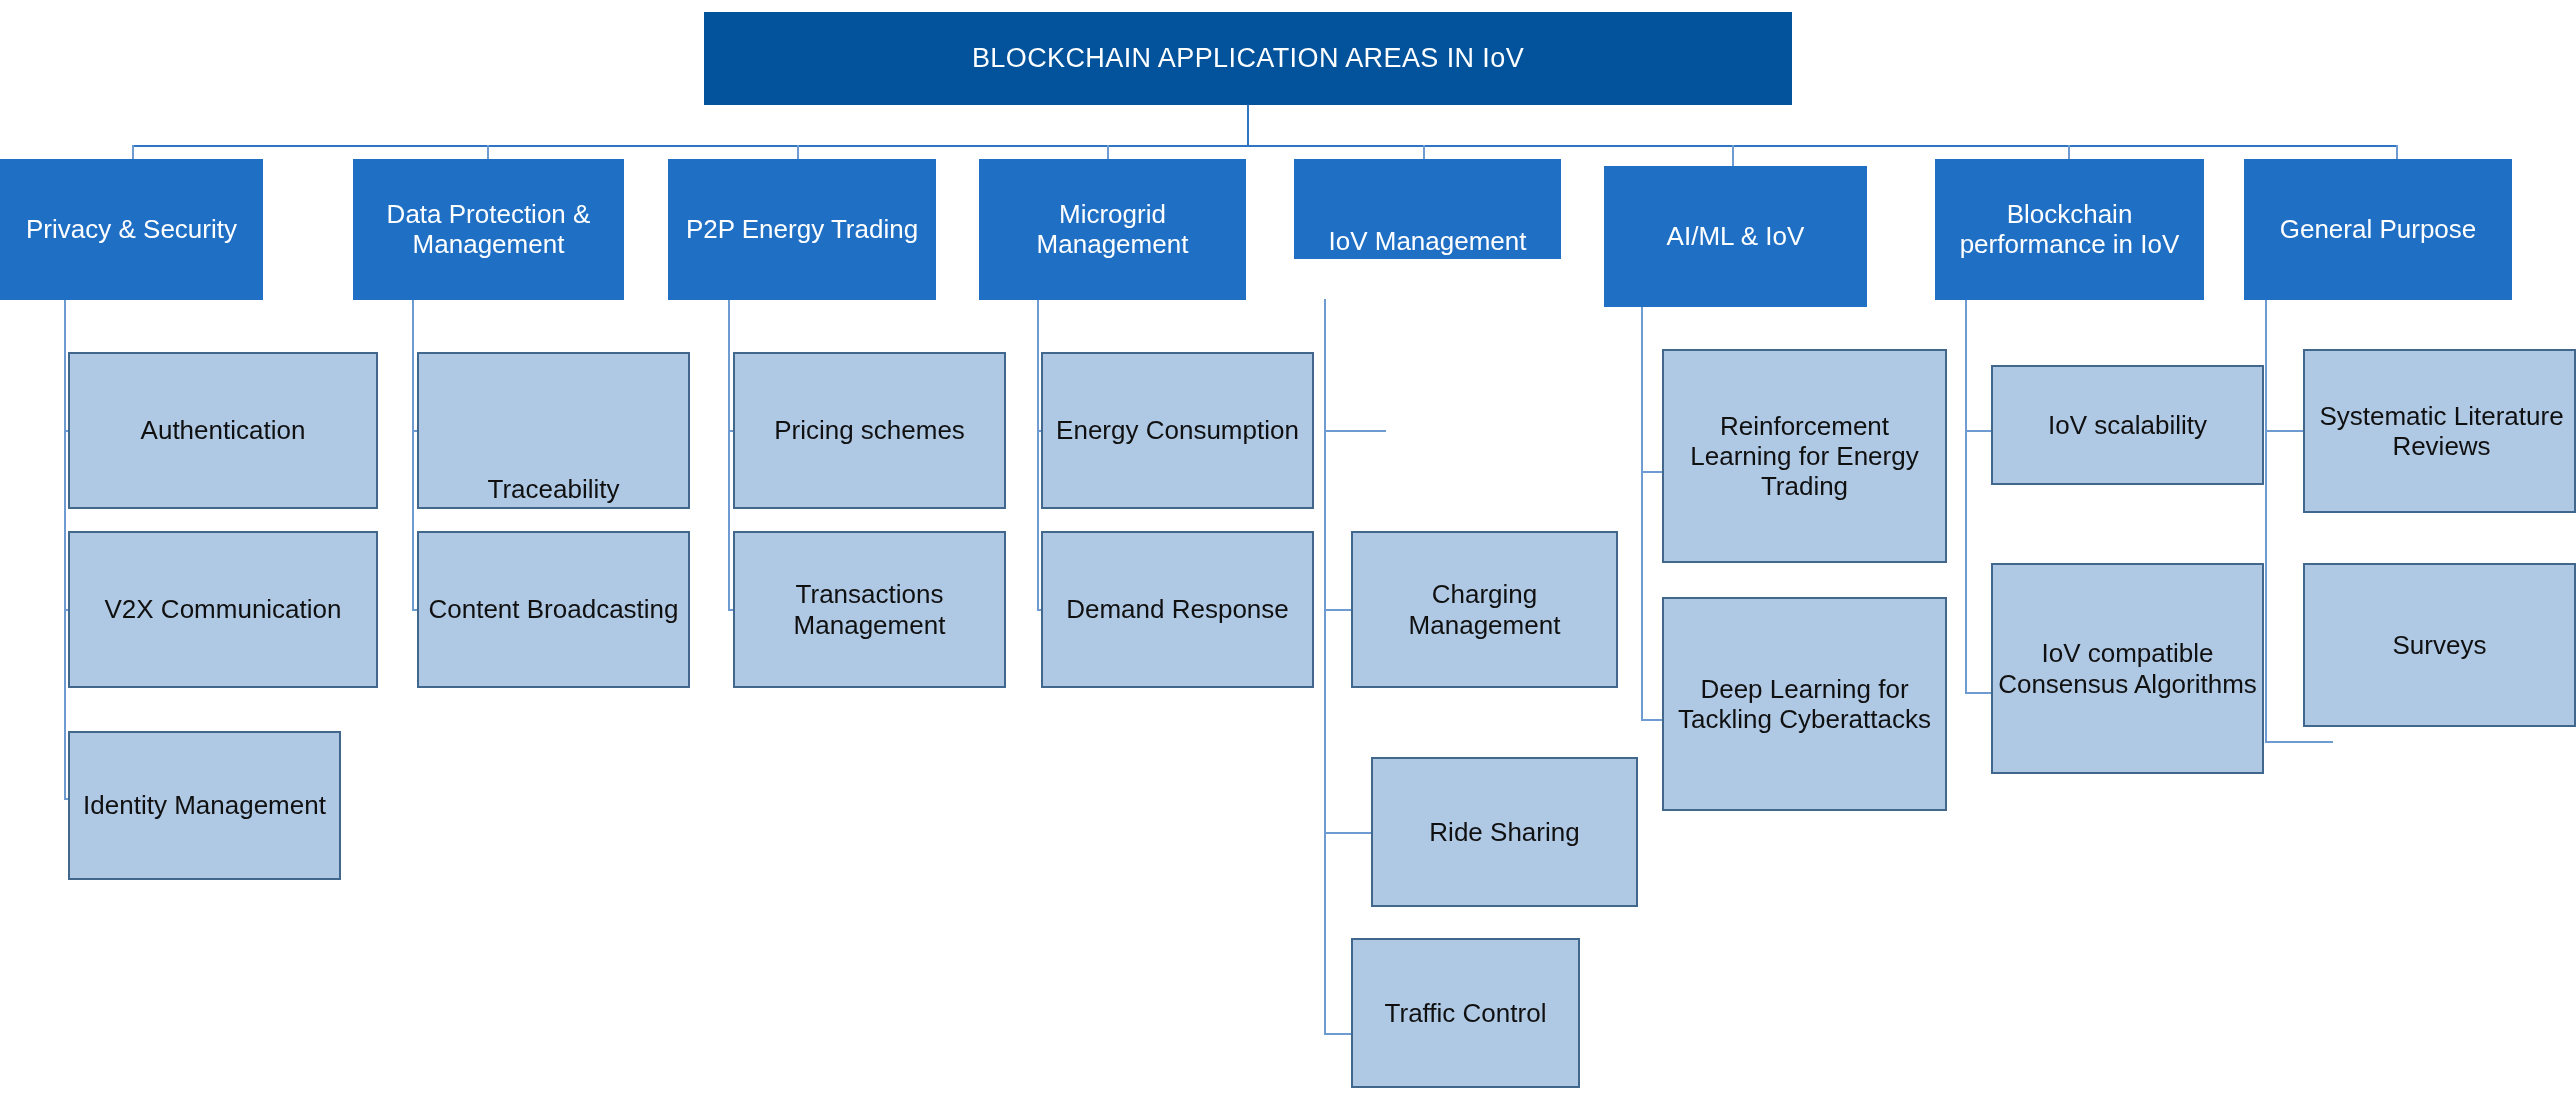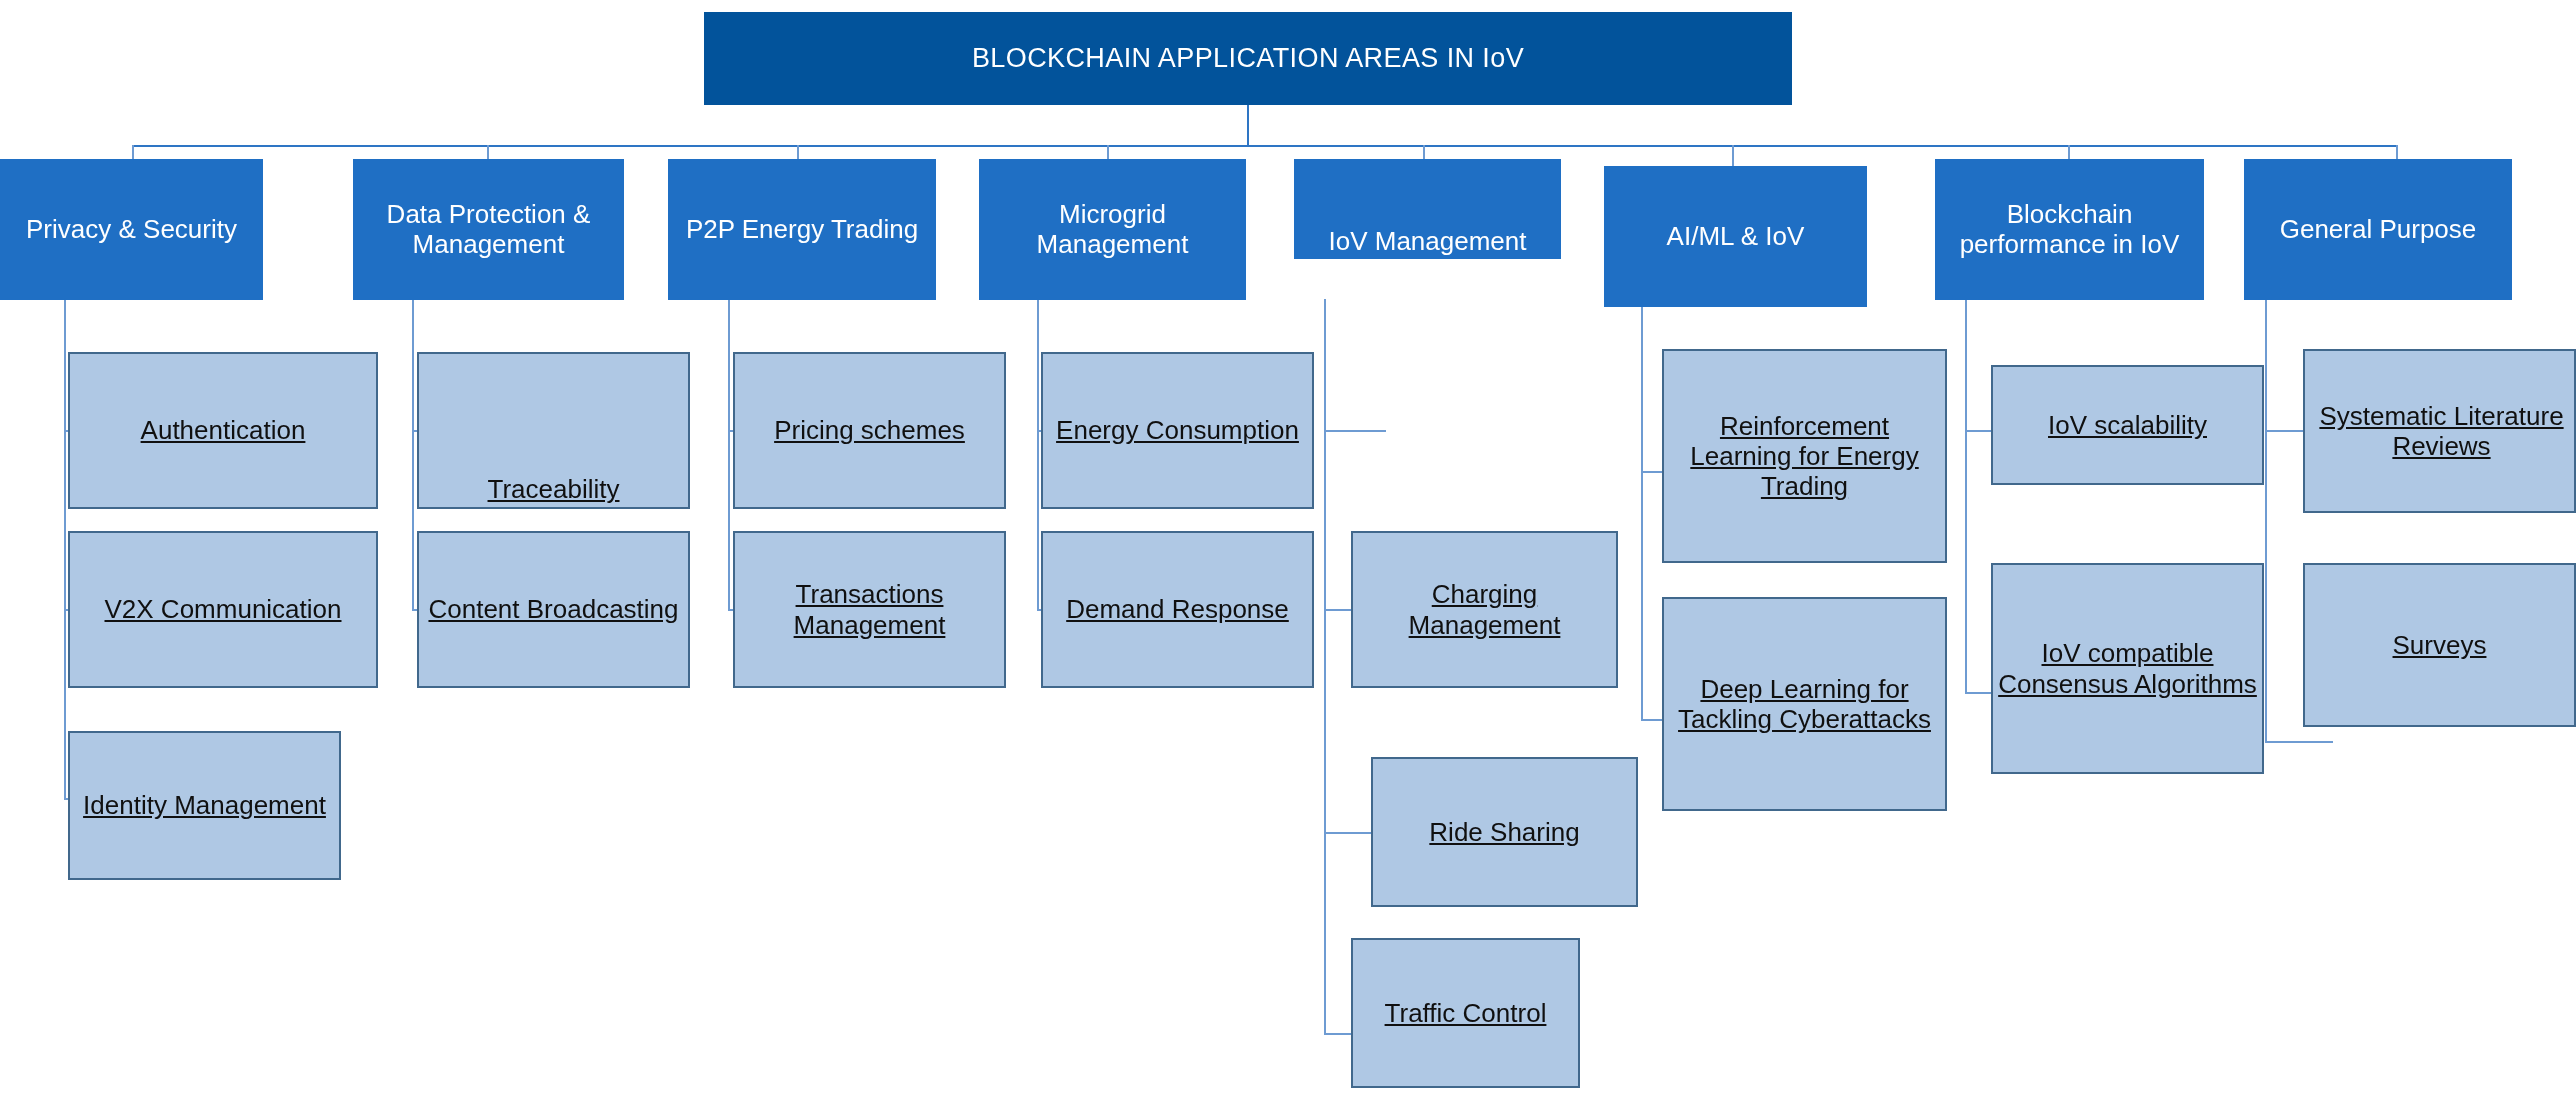--- a/index.html
+++ b/index.html
@@ -58,21 +58,20 @@
   }
 
   .leaf {
     background: #AFC8E4;
     border: 2.5px solid #41688C;
     color: #101010;
     font-size: 26px;
     font-weight: 400;
     line-height: 1.16;
     padding: 2.5px 5px;
-    text-decoration: underline;
   }
 
   .node span { display: block; width: 100%; }
 </style>
 </head>
 <body>
 
 <div id="stage">
 
   <div class="conn v conn-dark" style="left:1247px; top:105px;  height:41px;"></div>

